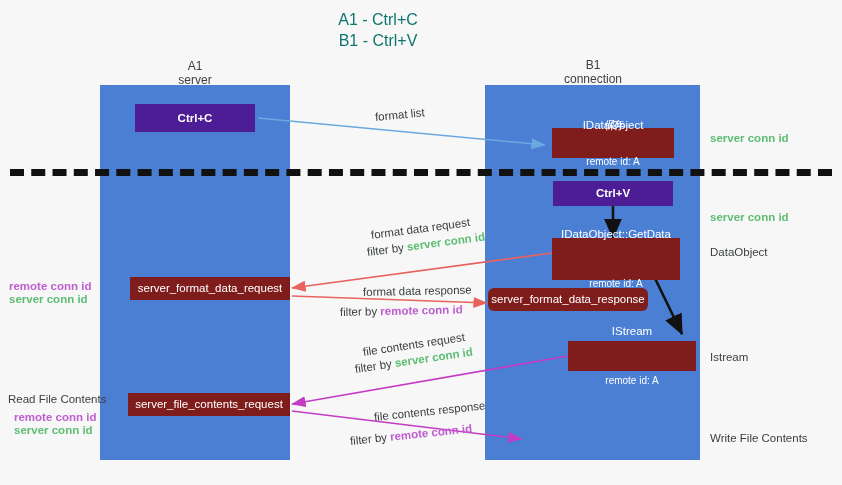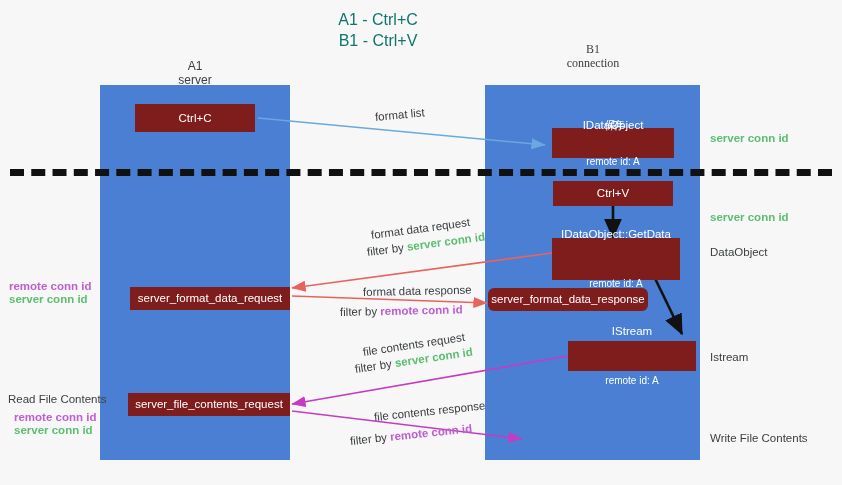--- a/index.html
+++ b/index.html
@@ -35,21 +35,21 @@
   .box{
     position:absolute;
     display:flex;flex-direction:column;
     align-items:center;justify-content:center;
     color:#ffffff;text-align:center;
     font-size:11.5px;line-height:13px;
     box-sizing:border-box;
     padding:2px 4px;
   }
   .box .l2{font-size:10px;}
-  .box-green{background:#7f1d1d;}
+  .box-green{background:#4c1d95;font-weight:bold;}
   .box-orange{background:#7f1d1d;gap:36px;}
 
   
   .overlap{
     position:relative;display:block;width:100%;
     text-align:center;height:13px;
   }
   .overlap .under{
     position:absolute;left:0;right:0;top:0;
     text-align:center;white-space:nowrap;
@@ -97,21 +97,21 @@
     <div>B1 - Ctrl+V</div>
   </div>
 
   <div class="lane" style="left:100px;top:85px;width:190px;height:375px;"></div>
   <div class="lane" style="left:485px;top:85px;width:215px;height:375px;"></div>
 
   <div class="lane-head" style="left:135px;top:59px;width:120px;">
     <span class="l1">A1</span>
     <span class="l2">server</span>
   </div>
-  <div class="lane-head" style="left:533px;top:42px;width:120px;font-family:Liberation Serif, serif;">
+  <div class="lane-head" style="left:533px;top:58px;width:120px;">
     <span class="l1">B1</span>
     <span class="l2">connection</span>
   </div>
 
   <svg class="arrows" viewBox="0 0 842 485">
     <defs>
       <marker id="ah-blue" markerWidth="9" markerHeight="7" refX="8.5" refY="3.5" orient="auto">
         <polygon points="0 0, 9 3.5, 0 7" fill="#6aa9e0"></polygon>
       </marker>
       <marker id="ah-black" markerWidth="8" markerHeight="7" refX="7.5" refY="3.5" orient="auto">
@@ -161,21 +161,21 @@
   <div class="box box-orange" style="left:552px;top:238px;width:128px;height:42px;">
     <span>IDataObject::GetData</span>
     <span class="l2">remote id: A</span>
   </div>
 
   <div class="box box-orange" style="left:568px;top:341px;width:128px;height:30px;">
     <span>IStream</span>
     <span class="l2">remote id: A</span>
   </div>
 
-  <div class="box box-orange" style="left:130px;top:277px;width:160px;height:23px;margin-top:10px;">
+  <div class="box box-orange" style="left:130px;top:277px;width:160px;height:23px;">
     <span>server_format_data_request</span>
   </div>
 
   <div class="box box-orange" style="left:488px;top:288px;width:160px;height:23px;border-radius:6px;">
     <span>server_format_data_response</span>
   </div>
 
   <div class="box box-orange" style="left:128px;top:393px;width:162px;height:23px;">
     <span>server_file_contents_request</span>
   </div>

